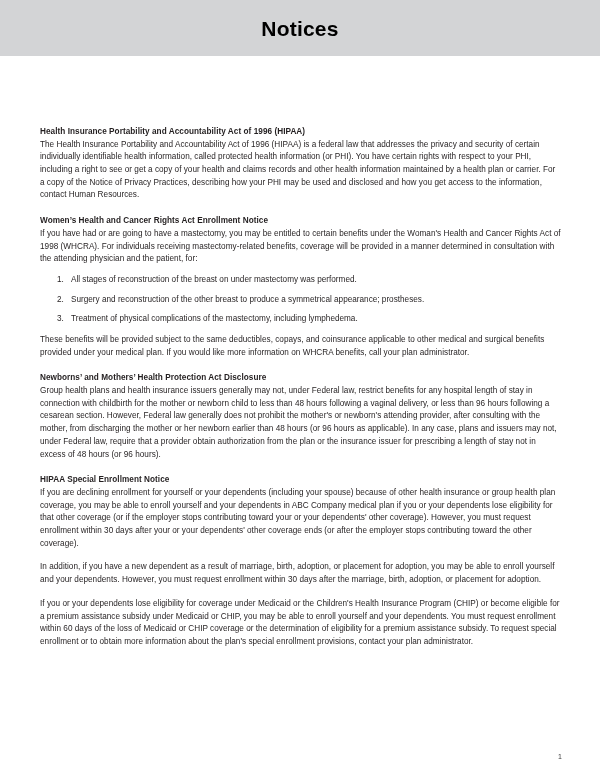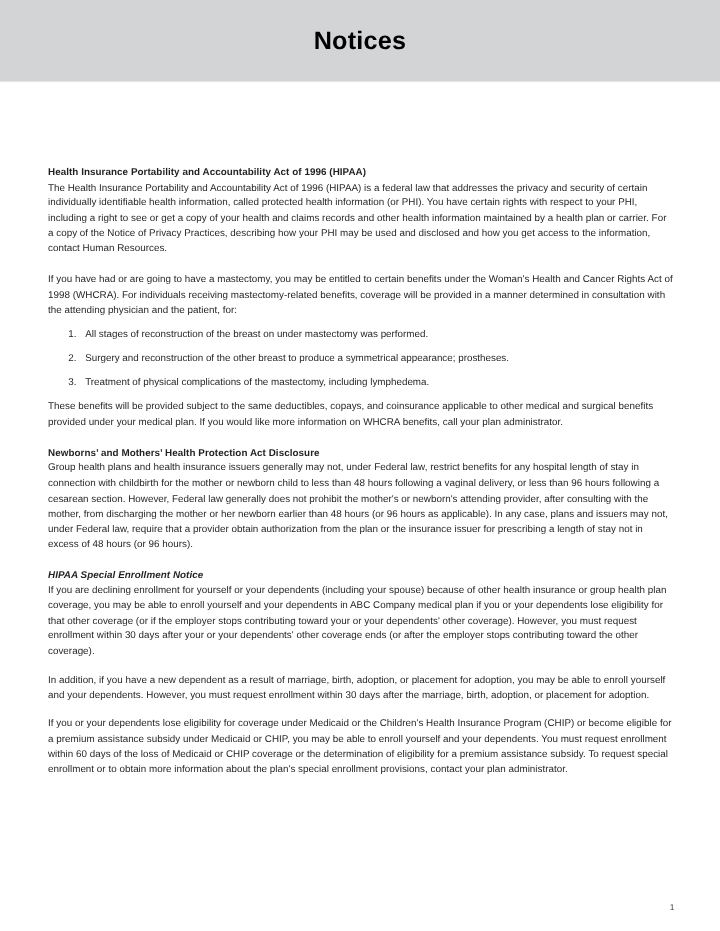--- a/index.html
+++ b/index.html
@@ -20,21 +20,21 @@
   .page {
     position: relative;
     width: 600px;
     height: 776px;
     box-sizing: border-box;
   }
 
   
   .header-band {
     width: 100%;
-    height: 68px;
+    height: 56px;
     background: #d3d4d6;
     display: flex;
     align-items: center;
     justify-content: center;
     box-sizing: border-box;
   }
   .header-title {
     font-size: 21px;
     font-weight: bold;
     letter-spacing: 0.2px;
@@ -69,21 +69,20 @@
     color: #231f20;
     letter-spacing: 0.02px;
   }
 
   p.para + p.para {
     margin-top: 11px;
   }
 
   .spaced-top {
     margin-top: 11px;
-    font-style: italic;
   }
 
   
   ol.num-list {
     margin: 8px 0 8px 0;
     padding: 0 0 0 26px;
     list-style-position: outside;
     list-style-type: decimal;
   }
   ol.num-list li {
@@ -124,20 +123,21 @@
   </div>
 
   <div class="content">
 
     <div class="section">
       <div class="section-heading">Health Insurance Portability and Accountability Act of 1996 (HIPAA)</div>
       <p class="para">The Health Insurance Portability and Accountability Act of 1996 (HIPAA) is a federal law that addresses the privacy and security of certain individually identifiable health information, called protected health information (or PHI). You have certain rights with respect to your PHI, including a right to see or get a copy of your health and claims records and other health information maintained by a health plan or carrier. For a copy of the Notice of Privacy Practices, describing how your PHI may be used and disclosed and how you get access to the information, contact Human Resources.</p>
     </div>
 
     <div class="section">
+      <div class="section-heading">Women’s Health and Cancer Rights Act Enrollment Notice</div>
       <p class="para">If you have had or are going to have a mastectomy, you may be entitled to certain benefits under the Woman's Health and Cancer Rights Act of 1998 (WHCRA). For individuals receiving mastectomy-related benefits, coverage will be provided in a manner determined in consultation with the attending physician and the patient, for:</p>
       <ol class="num-list">
         <li>All stages of reconstruction of the breast on under mastectomy was performed.</li>
         <li>Surgery and reconstruction of the other breast to produce a symmetrical appearance; prostheses.</li>
         <li>Treatment of physical complications of the mastectomy, including lymphedema.</li>
       </ol>
       <p class="para">These benefits will be provided subject to the same deductibles, copays, and coinsurance applicable to other medical and surgical benefits provided under your medical plan. If you would like more information on WHCRA benefits, call your plan administrator.</p>
     </div>
 
     <div class="section">

